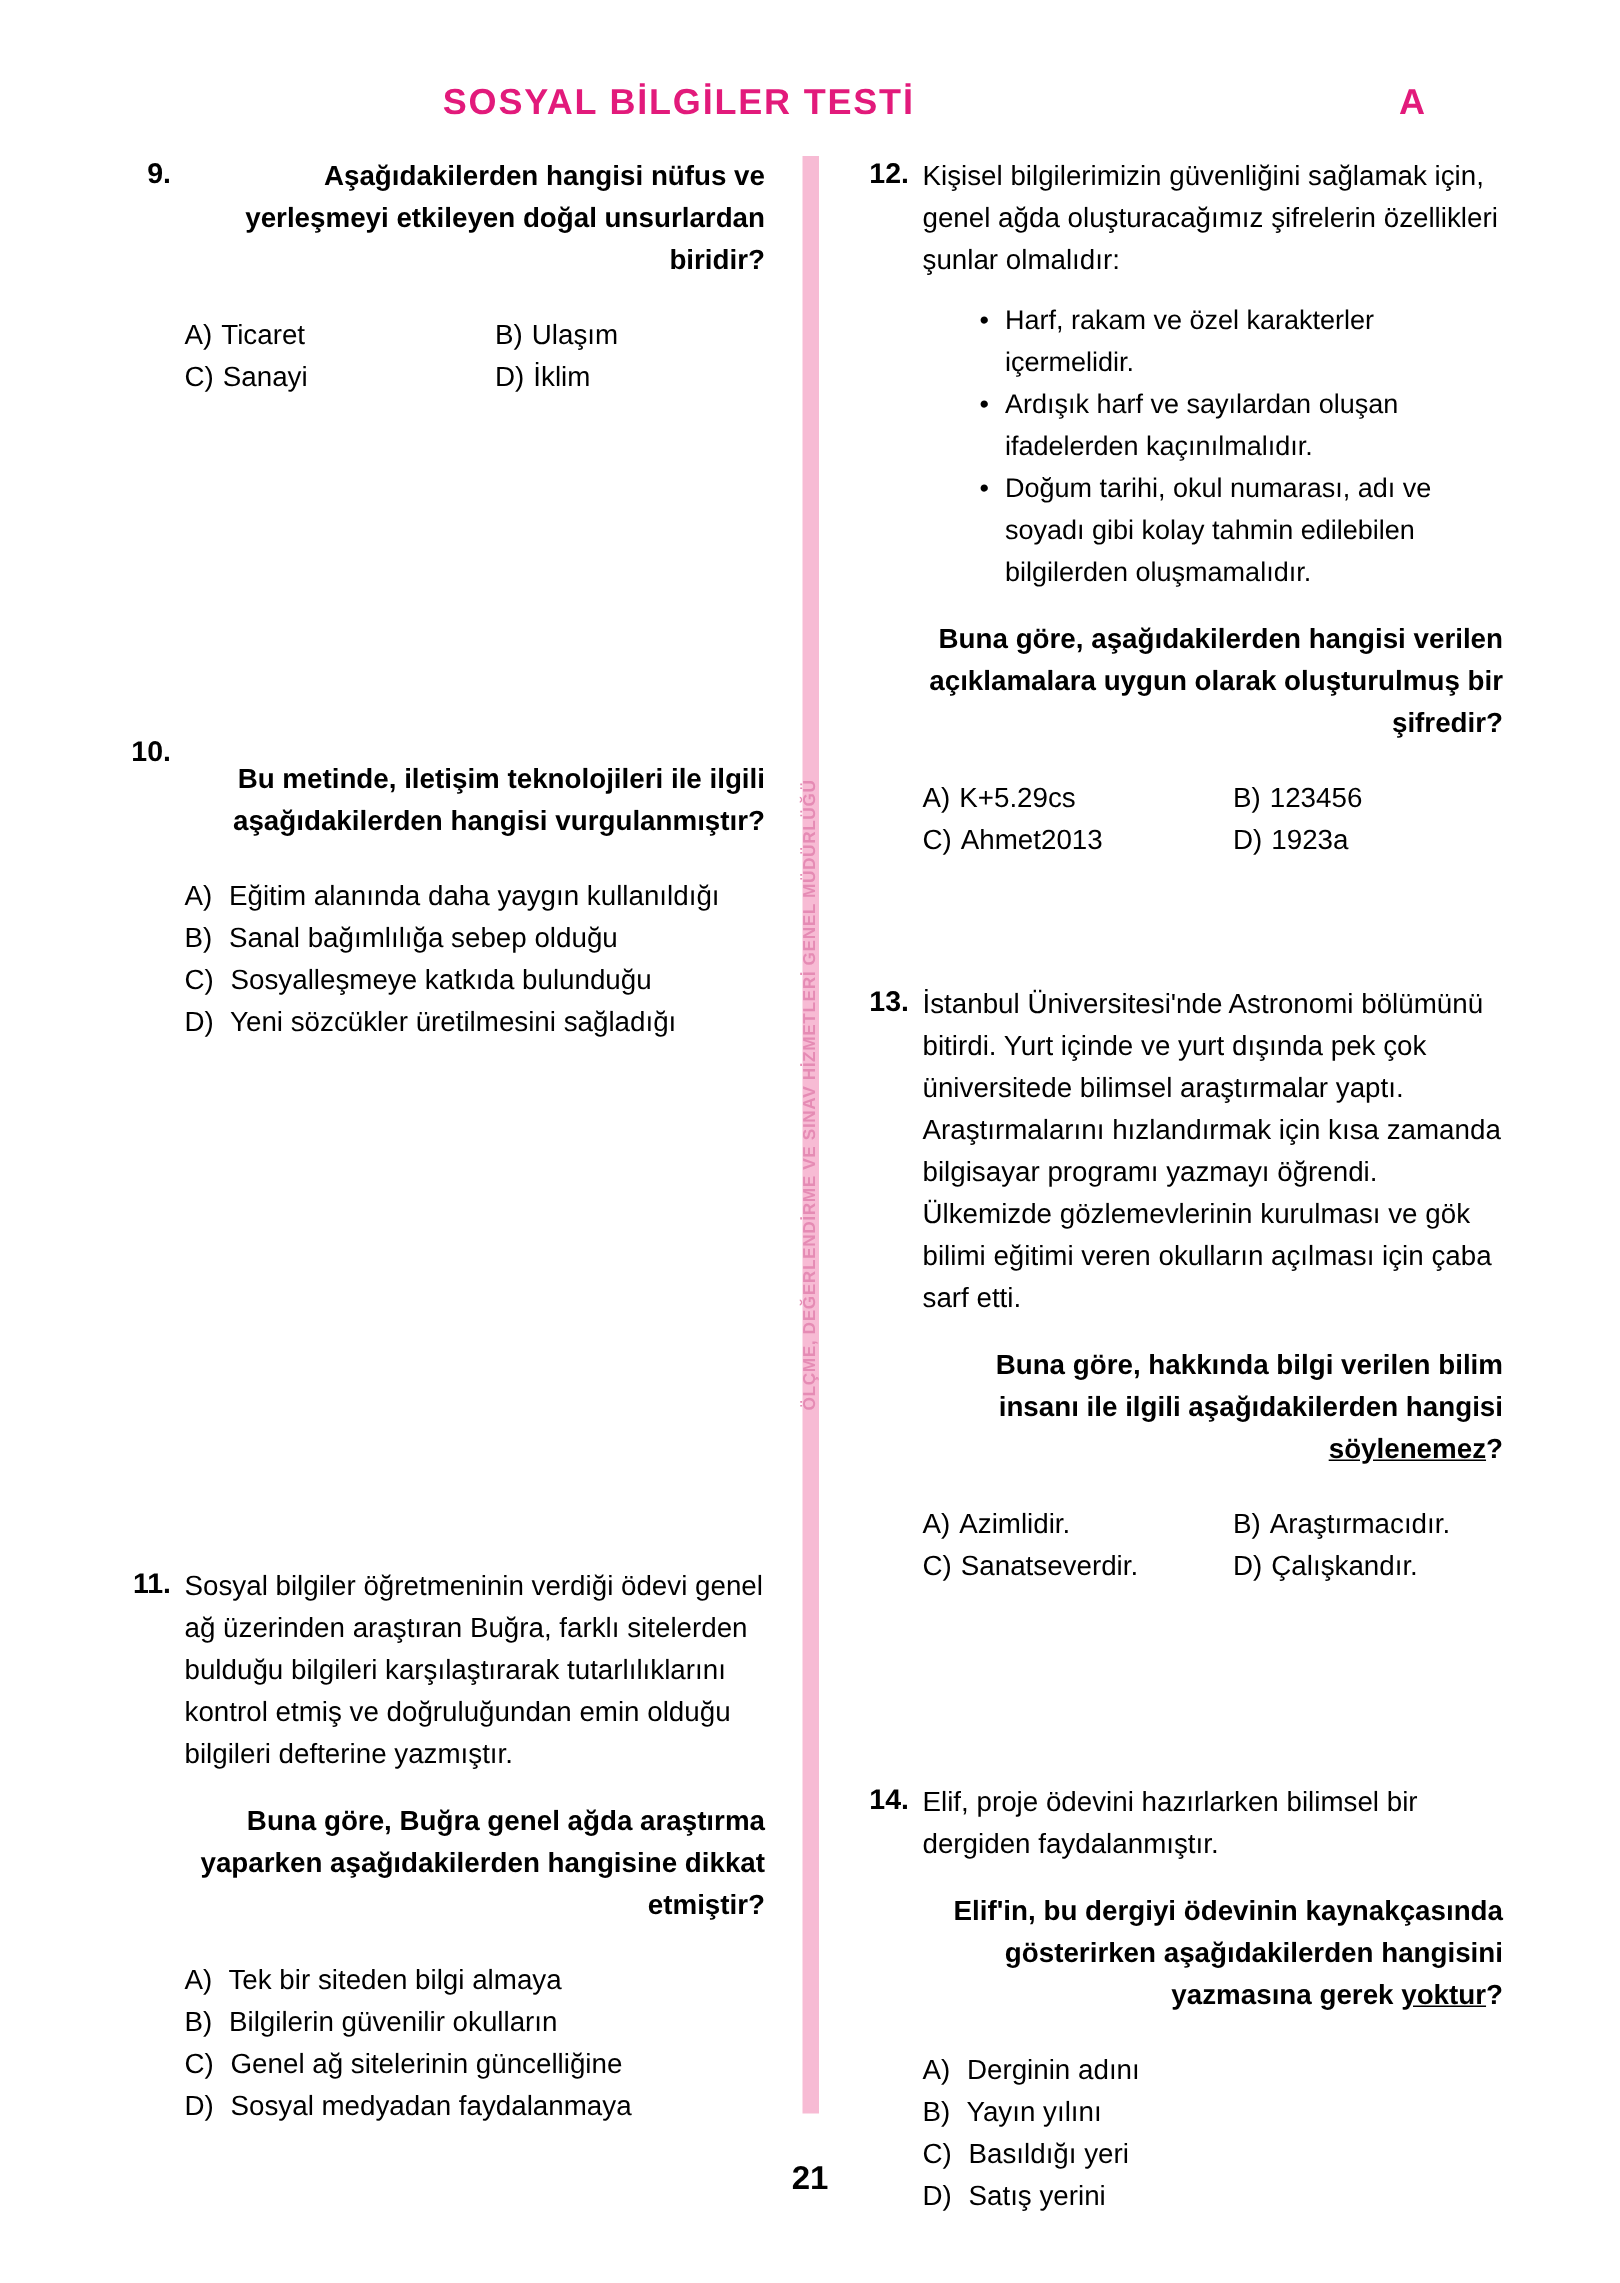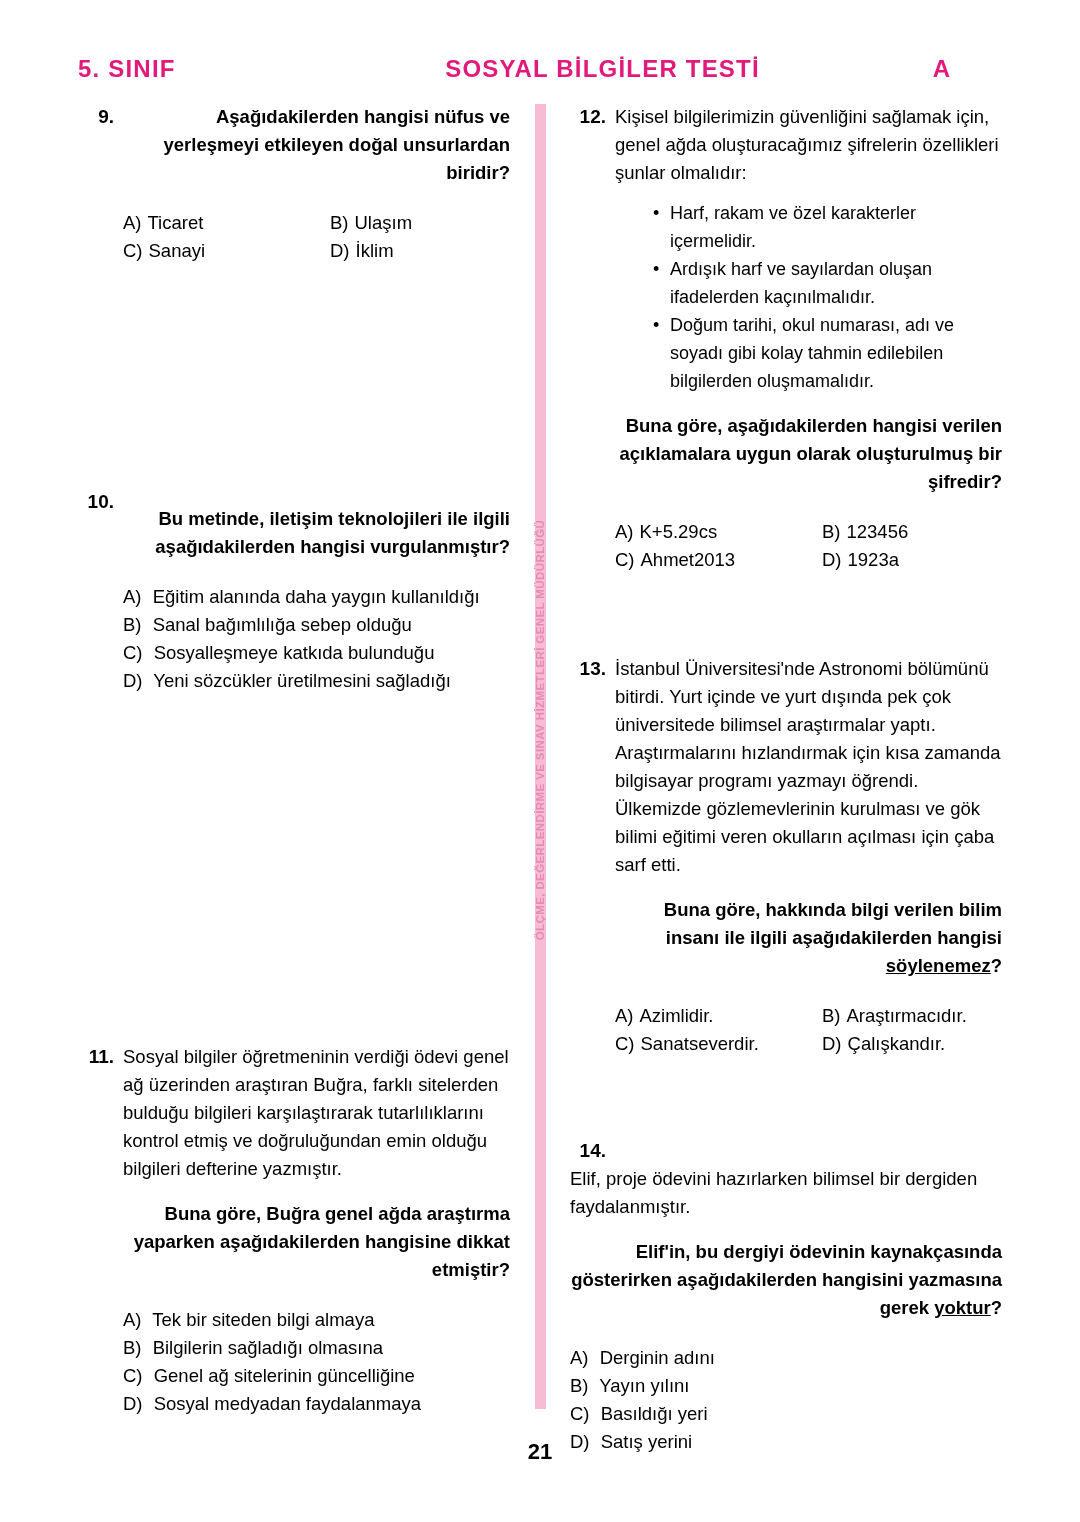--- a/index.html
+++ b/index.html
@@ -162,21 +162,20 @@
     top: 1439px;
     text-align: center;
     font-size: 22px;
     font-weight: bold;
   }
 </style>
 </head>
 <body>
 
 <div class="exam-header">
-  <div class="hdr-grade">5. SINIF</div>
   <div class="hdr-title">SOSYAL BİLGİLER TESTİ</div>
   <div class="hdr-book">A</div>
 </div>
 
 <div class="divider"></div>
 <div class="divider-label">
   <span>ÖLÇME, DEĞERLENDİRME VE SINAV HİZMETLERİ GENEL MÜDÜRLÜĞÜ</span>
 </div>
 
 <div class="page-body">
@@ -238,21 +237,21 @@
       <div class="q-body">
         <p class="stem">Sosyal bilgiler öğretmeninin verdiği ödevi genel ağ üzerinden araştıran Buğra, farklı sitelerden bulduğu bilgileri karşılaştırarak tutarlılıklarını kontrol etmiş ve doğruluğundan emin olduğu bilgileri defterine yazmıştır.</p>
         <p class="lead">Buna göre, Buğra genel ağda araştırma yaparken aşağıdakilerden hangisine dikkat etmiştir?</p>
         <div class="opts one-col">
           <div class="opt">
             <span class="lbl">A)</span>
             <span class="txt">Tek bir siteden bilgi almaya</span>
           </div>
           <div class="opt">
             <span class="lbl">B)</span>
-            <span class="txt">Bilgilerin sağladığı olmasına</span>
+            <span class="txt">Bilgilerin güvenilir okulların</span>
           </div>
           <div class="opt">
             <span class="lbl">C)</span>
             <span class="txt">Genel ağ sitelerinin güncelliğine</span>
           </div>
           <div class="opt">
             <span class="lbl">D)</span>
             <span class="txt">Sosyal medyadan faydalanmaya</span>
           </div>
         </div>
@@ -313,21 +312,21 @@
             <span class="txt">Sanatseverdir.</span>
           </div>
           <div class="opt">
             <span class="lbl">D)</span>
             <span class="txt">Çalışkandır.</span>
           </div>
         </div>
       </div>
     </div>
 
-    <div class="q" style="top:1034px;flex-direction:column;">
+    <div class="q" style="top:1084px;">
       <div class="q-num w2">14.</div>
       <div class="q-body">
         <p class="stem">Elif, proje ödevini hazırlarken bilimsel bir dergiden faydalanmıştır.</p>
         <p class="lead"><span>Elif'in, bu dergiyi ödevinin kaynakçasında gösterirken aşağıdakilerden hangisini yazmasına gerek </span><span class="u">yoktur</span><span>?</span></p>
         <div class="opts one-col">
           <div class="opt">
             <span class="lbl">A)</span>
             <span class="txt">Derginin adını</span>
           </div>
           <div class="opt">

